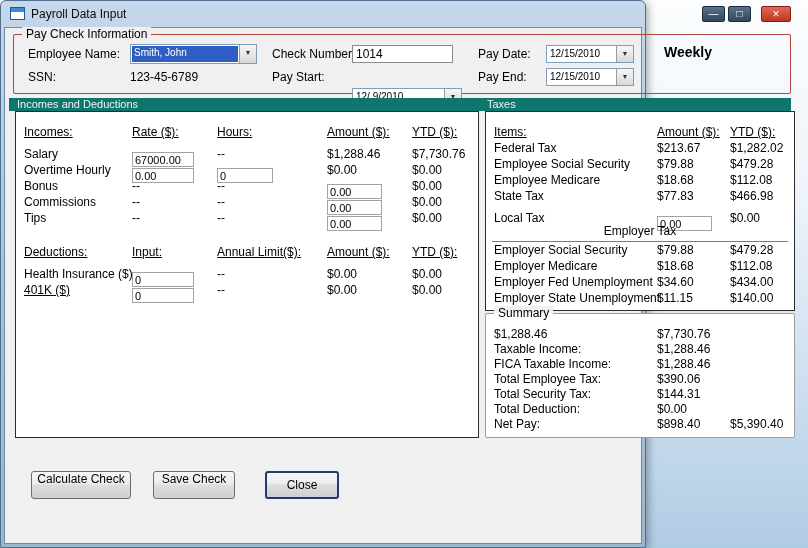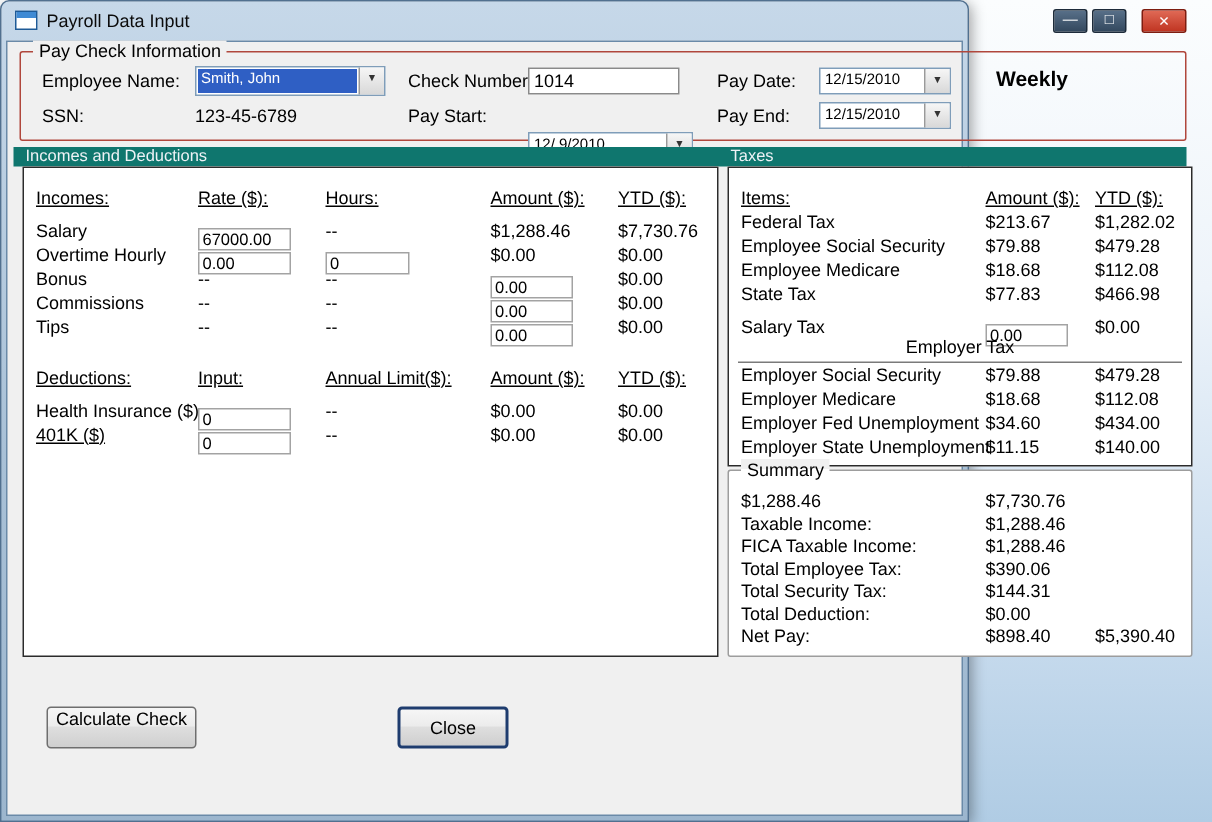--- a/index.html
+++ b/index.html
@@ -206,21 +206,21 @@
         <span>Employee Medicare</span>
         <span>$18.68</span>
         <span>$112.08</span>
       </div>
       <div class="grid-tax">
         <span>State Tax</span>
         <span>$77.83</span>
         <span>$466.98</span>
       </div>
       <div class="grid-tax">
-        <span>Salary Tax</span>
+        <span>Local Tax</span>
         <span><input class="tb w55" value="0.00" style=""></span>
         <span>$0.00</span>
       </div>
 
       <div class="emp-sep">
         <span>Employer Tax</span>
       </div>
 
       <div class="grid-tax">
         <span>Employer Social Security</span>
@@ -276,16 +276,17 @@
         <span></span>
       </div>
       <div class="grid-sum">
         <span>Net Pay:</span>
         <span>$898.40</span>
         <span>$5,390.40</span>
       </div>
     </div>
 
     <div class="btn btn-calc">Calculate Check</div>
+    <div class="btn btn-save">Save Check</div>
     <div class="btn btn-close">Close</div>
 
   </div>
 </div>
 
 </body></html>

